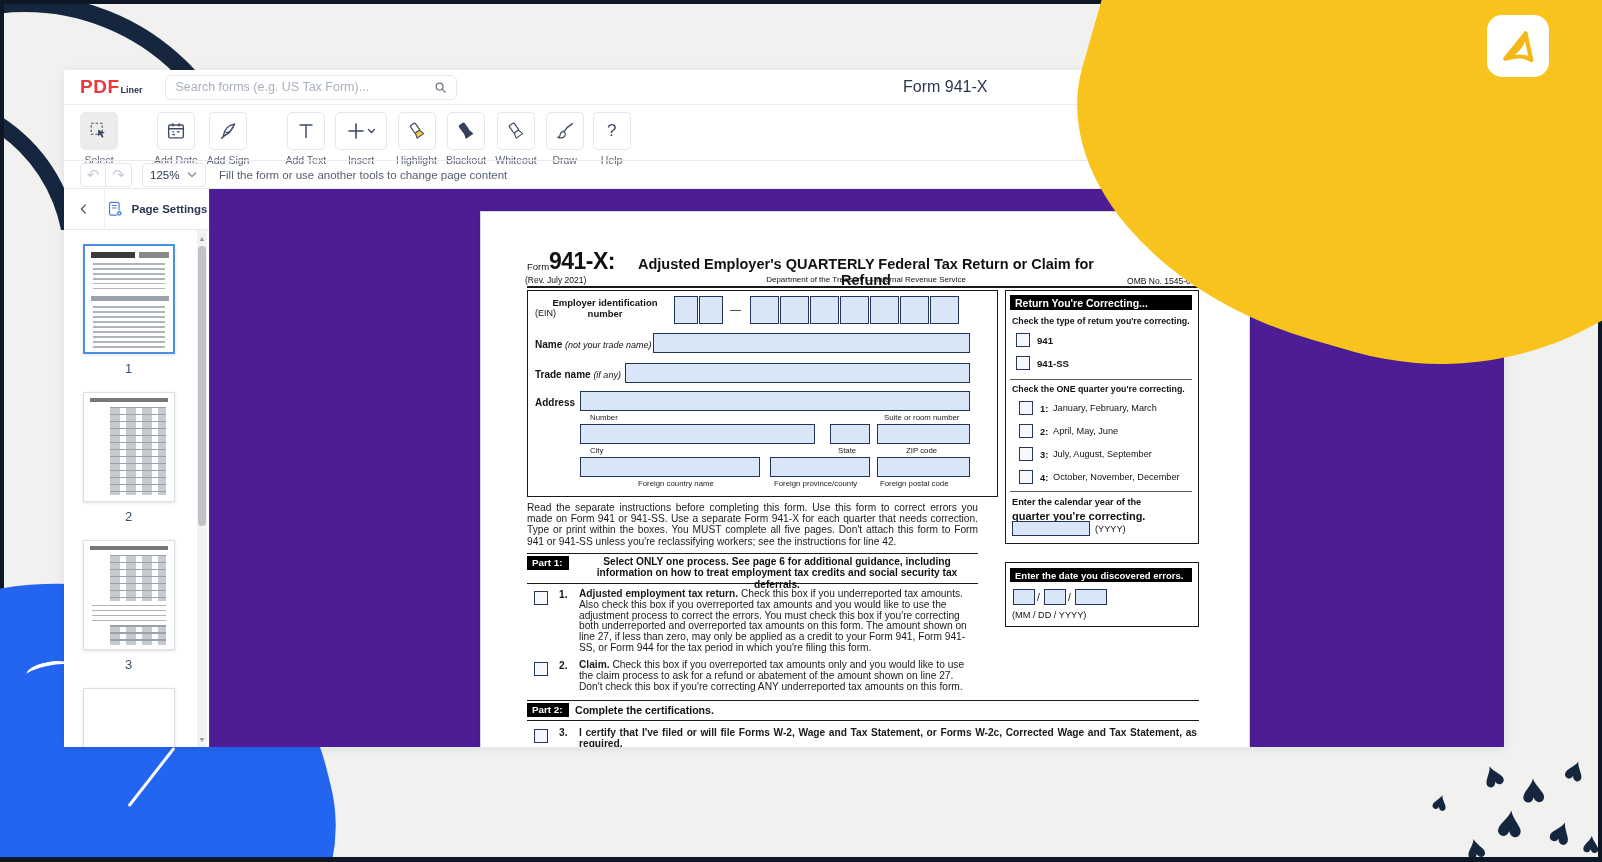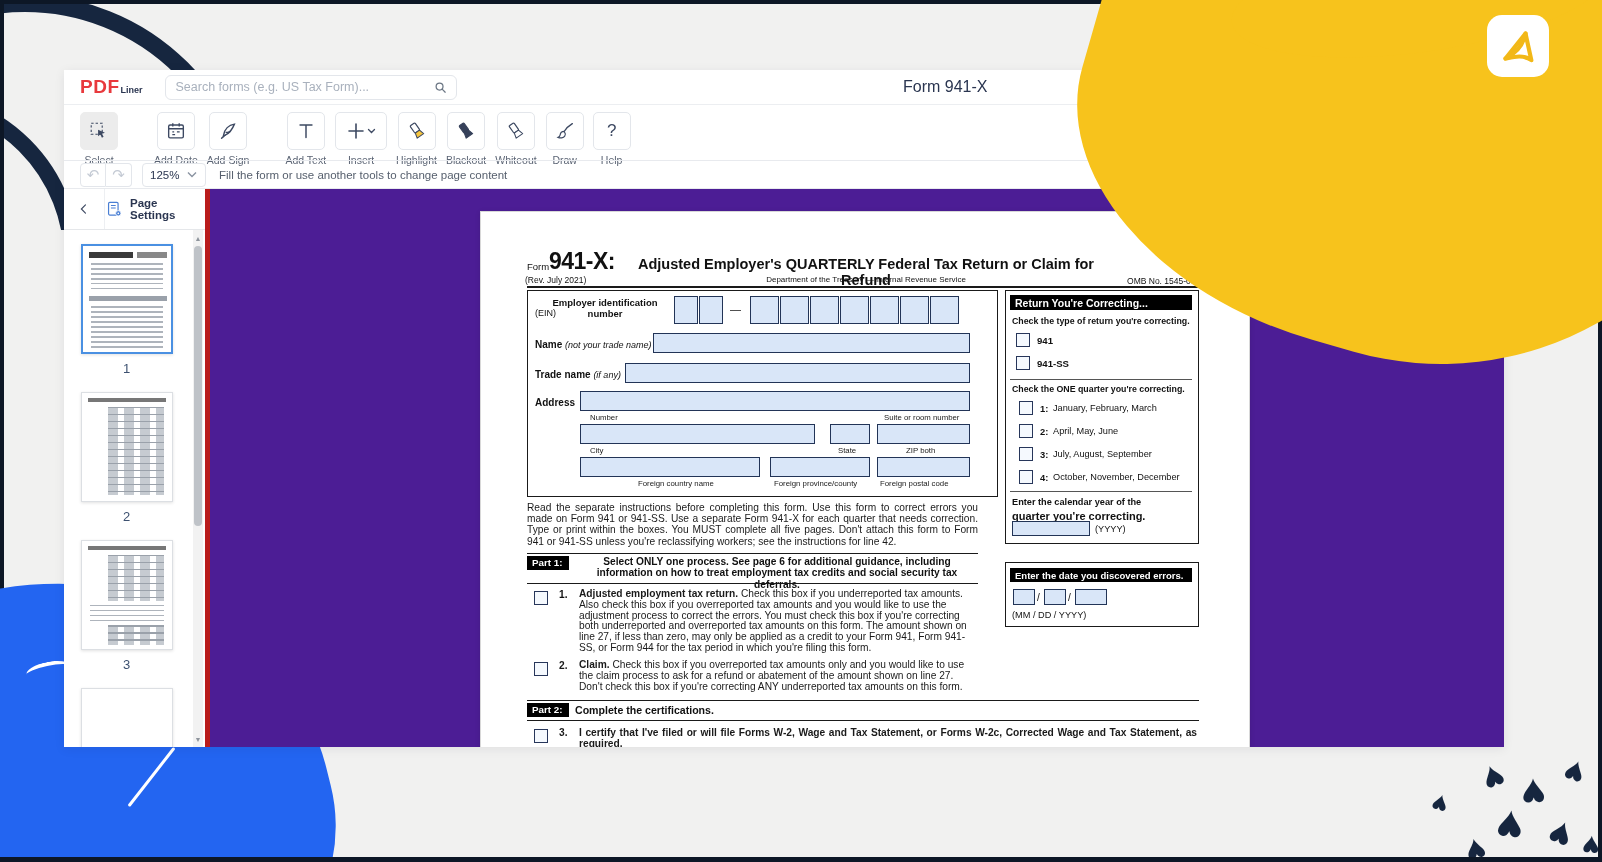--- a/index.html
+++ b/index.html
@@ -65,21 +65,21 @@
   .zoom-dd { width:64px; height:24px; border:1px solid #e3e6eb; border-radius:4px; display:flex; align-items:center; padding:0 7px; gap:8px; cursor:pointer; }
   .zoom-dd span { font-size:11.5px; color:#2a3550; flex:1; }
   .hint { margin-left:13px; font-size:11.5px; color:#57606e; }
   .grid-ctl { margin-left:auto; display:flex; align-items:center; gap:9px; }
   .grid-label { font-size:12px; font-weight:bold; color:#2a3550; }
   .toggle { width:30px; height:16px; background:#dfe3e9; border-radius:9px; position:relative; cursor:pointer; }
   .toggle .knob { position:absolute; left:2px; top:2px; width:12px; height:12px; background:#fdfdfd; border-radius:50%; box-shadow:0 1px 2px rgba(0,0,0,.2); }
 
   
   .content { flex:1; display:flex; overflow:hidden; }
-  .sidebar { width:146px; border-right:5px solid #b91c1c; position:relative; flex:0 0 auto; background:#fff; }
+  .sidebar { width:146px; border-right:1px solid #b91c1c; position:relative; flex:0 0 auto; background:#fff; }
   .sb-head { height:41px; border-bottom:1px solid #e5e7ea; display:flex; align-items:center; }
   .back-btn { width:40px; height:100%; display:flex; align-items:center; justify-content:center; cursor:pointer; }
   .sb-div { width:1px; height:100%; background:#edeff2; }
   .ps-btn { flex:1; display:flex; align-items:center; justify-content:center; gap:6px; cursor:pointer; }
   .ps-label { font-size:11.5px; font-weight:bold; color:#2a3550; }
   .thumbs { position:absolute; top:41px; left:0; right:16px; bottom:0; overflow:hidden; padding-top:14px; }
   .thumb-wrap { width:92px; margin:0 auto; }
   .thumb { width:92px; height:110px; background:#fff; border:1px solid #dcdfe3; box-shadow:0 1px 3px rgba(0,0,0,.12); cursor:pointer; position:relative; overflow:hidden; }
   .thumb.selected { border:2px solid #4a90e2; }
   .thumb-num { text-align:center; font-size:13px; color:#3d5170; margin:7px 0 16px; }
@@ -439,21 +439,21 @@
             <div class="fi" style="left:52px;top:100px;width:390px;height:20px;"></div>
             <div class="sl" style="left:62px;top:122px;">Number</div>
             <div class="sl" style="left:156px;top:122px;margin-top:10px;">Street</div>
             <div class="sl" style="left:356px;top:122px;">Suite or room number</div>
 
             <div class="fi" style="left:52px;top:133px;width:235px;height:20px;"></div>
             <div class="fi" style="left:302px;top:133px;width:40px;height:20px;"></div>
             <div class="fi" style="left:349px;top:133px;width:93px;height:20px;"></div>
             <div class="sl" style="left:62px;top:155px;">City</div>
             <div class="sl" style="left:310px;top:155px;">State</div>
-            <div class="sl" style="left:378px;top:155px;">ZIP both</div>
+            <div class="sl" style="left:378px;top:155px;">ZIP code</div>
 
             <div class="fi" style="left:52px;top:166px;width:180px;height:20px;"></div>
             <div class="fi" style="left:242px;top:166px;width:100px;height:20px;"></div>
             <div class="fi" style="left:349px;top:166px;width:93px;height:20px;"></div>
             <div class="sl" style="left:62px;top:188px;padding-left:48px;">Foreign country name</div>
             <div class="sl" style="left:246px;top:188px;">Foreign province/county</div>
             <div class="sl" style="left:352px;top:188px;">Foreign postal code</div>
           </div>
 
           <div class="fbox" style="left:524px;top:78px;width:194px;height:254px;">

